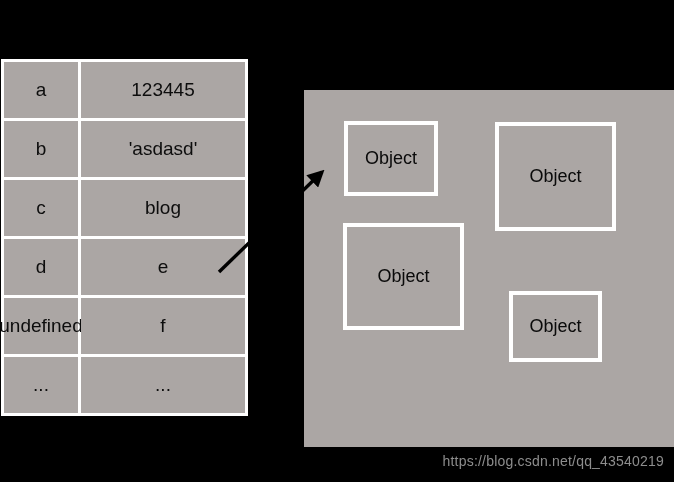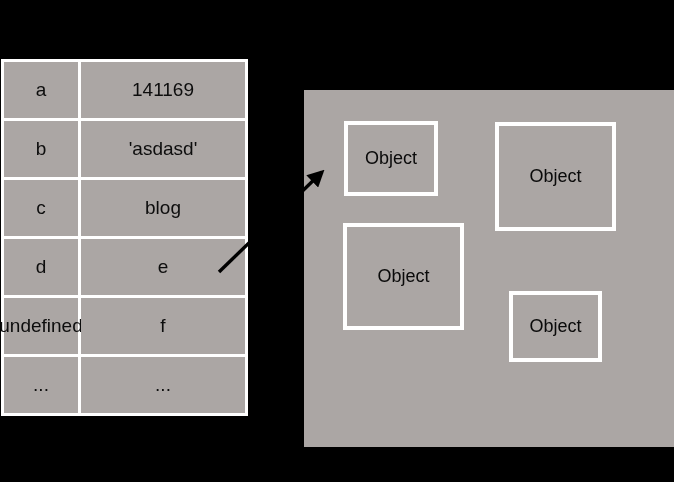--- a/index.html
+++ b/index.html
@@ -83,21 +83,21 @@
     letter-spacing: 0.2px;
   }
 </style>
 </head>
 <body>
 
 <div class="stage">
 
   <div class="var-table">
     <div class="cell">a</div>
-    <div class="cell">141169</div>
+    <div class="cell">123445</div>
 
     <div class="cell">b</div>
     <div class="cell">'asdasd'</div>
 
     <div class="cell">c</div>
     <div class="cell">blog</div>
 
     <div class="cell">d</div>
 
     <div class="cell">e</div>
@@ -126,14 +126,15 @@
 
   <svg class="arrow-svg" width="674" height="482">
     <defs>
       <marker id="ah" viewBox="0 0 10 10" refX="8" refY="5" markerWidth="5" markerHeight="5" orient="auto">
         <path d="M0,0 L10,5 L0,10 z" fill="#000000"></path>
       </marker>
     </defs>
     <line x1="219" y1="272" x2="322" y2="172" stroke="#000000" stroke-width="3.4" marker-end="url(#ah)"></line>
   </svg>
 
+  <div class="watermark">https://blog.csdn.net/qq_43540219</div>
 
 </div>
 
 </body></html>

